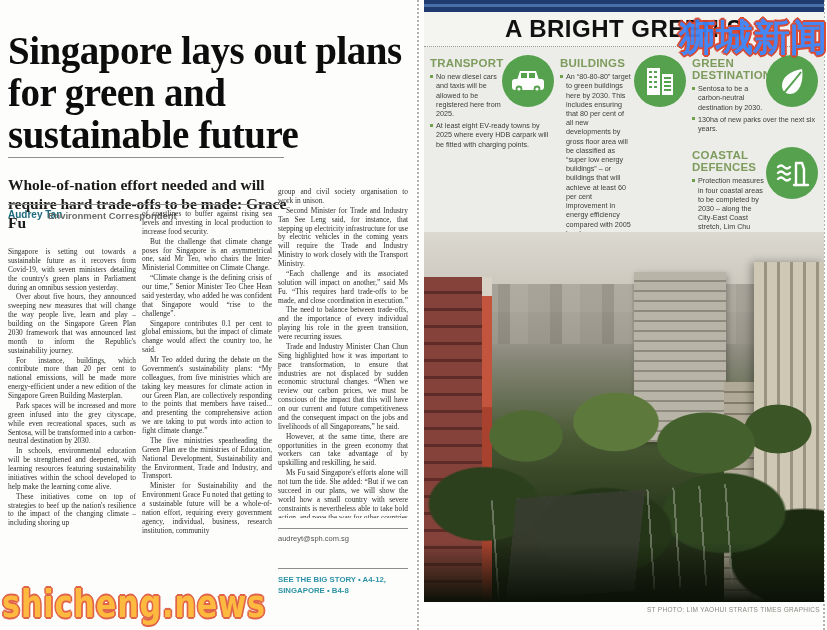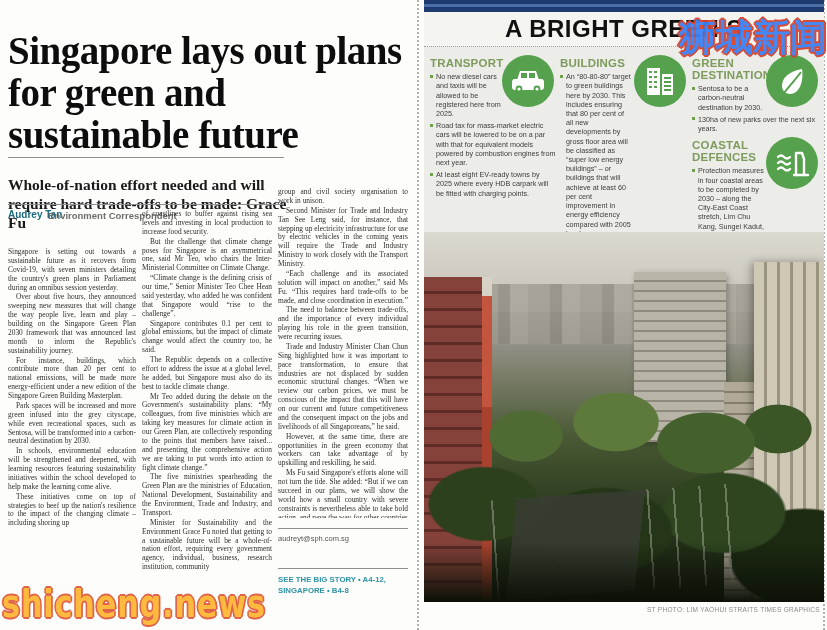--- a/index.html
+++ b/index.html
@@ -125,21 +125,20 @@
       <p class="para">For instance, buildings, which contribute more than 20 per cent to national emissions, will be made more energy-efficient under a new edition of the Singapore Green Building Masterplan.</p>
       <p class="para">Park spaces will be increased and more green infused into the grey cityscape, while even recreational spaces, such as Sentosa, will be transformed into a carbon-neutral destination by 2030.</p>
       <p class="para">In schools, environmental education will be strengthened and deepened, with learning resources featuring sustainability initiatives within the school developed to help make the learning come alive.</p>
       <p class="para">These initiatives come on top of strategies to beef up the nation's resilience to the impact of the changing climate – including shoring up</p>
     </div>
   <div class="abs col col2">
       <p class="para">of coastlines to buffer against rising sea levels and investing in local production to increase food security.</p>
       <p class="para">But the challenge that climate change poses for Singapore is an asymmetrical one, said Mr Teo, who chairs the Inter-Ministerial Committee on Climate Change.</p>
       <p class="para">“Climate change is the defining crisis of our time,” Senior Minister Teo Chee Hean said yesterday, who added he was confident that Singapore would “rise to the challenge”.</p>
       <p class="para">Singapore contributes 0.1 per cent to global emissions, but the impact of climate change would affect the country too, he said.</p>
-      <p class="para">The Republic depends on a collective effort to address the issue at a global level, he added, but Singapore must also do its best to tackle climate change.</p>
       <p class="para">Mr Teo added during the debate on the Government's sustainability plans: “My colleagues, from five ministries which are taking key measures for climate action in our Green Plan, are collectively responding to the points that members have raised... and presenting the comprehensive action we are taking to put words into action to fight climate change.”</p>
       <p class="para">The five ministries spearheading the Green Plan are the ministries of Education, National Development, Sustainability and the Environment, Trade and Industry, and Transport.</p>
       <p class="para">Minister for Sustainability and the Environment Grace Fu noted that getting to a sustainable future will be a whole-of-nation effort, requiring every government agency, individual, business, research institution, community</p>
     </div>
   <div class="abs col col3">
       <p class="para">group and civil society organisation to work in unison.</p>
       <p class="para">Second Minister for Trade and Industry Tan See Leng said, for instance, that stepping up electricity infrastructure for use by electric vehicles in the coming years will require the Trade and Industry Ministry to work closely with the Transport Ministry.</p>
       <p class="para">“Each challenge and its associated solution will impact on another,” said Ms Fu. “This requires hard trade-offs to be made, and close coordination in execution.”</p>
       <p class="para">The need to balance between trade-offs, and the importance of every individual playing his role in the green transition, were recurring issues.</p>
       <p class="para">Trade and Industry Minister Chan Chun Sing highlighted how it was important to pace transformation, to ensure that industries are not displaced by sudden economic structural changes. “When we review our carbon prices, we must be conscious of the impact that this will have on our current and future competitiveness and the consequent impact on the jobs and livelihoods of all Singaporeans,” he said.</p>
@@ -173,21 +172,20 @@
         <path class="icon-fill" d="M15 25 L18 16 h16 l3 9 z"></path>
         <rect class="icon-green" x="19" y="18" width="6" height="5"></rect>
         <rect class="icon-green" x="27" y="18" width="6" height="5"></rect>
         <circle class="icon-green" cx="17" cy="34" r="3.4"></circle>
         <circle class="icon-green" cx="35" cy="34" r="3.4"></circle>
         <circle class="icon-fill" cx="17" cy="34" r="1.6"></circle>
         <circle class="icon-fill" cx="35" cy="34" r="1.6"></circle>
       </svg>
       <div class="bullets wrap-first">
           <div class="bullet">No new diesel cars and taxis will be allowed to be registered here from 2025.</div>
-          <div class="bullet">Road tax for mass-market electric cars will be lowered to be on a par with that for equivalent models powered by combustion engines from next year.</div>
           <div class="bullet">At least eight EV-ready towns by 2025 where every HDB carpark will be fitted with charging points.</div>
         </div>
     </div>
 
     <div class="section-col sec-buildings">
       <div class="sec-head">BUILDINGS</div>
       <svg class="sec-icon" viewBox="0 0 52 52">
         <circle class="icon-circle" cx="26" cy="26" r="26"></circle>
         <rect class="icon-fill" x="13" y="13" width="13" height="27"></rect>
         <rect class="icon-fill" x="28" y="19" width="11" height="21"></rect>
@@ -219,21 +217,21 @@
         <svg class="sec-icon" viewBox="0 0 52 52">
           <circle class="icon-circle" cx="26" cy="26" r="26"></circle>
           <path class="icon-fill" d="M36 14 C24 16 16 22 16 31 c0 5 4 8 8 8 c9 0 14 -12 12 -25 z"></path>
           <path d="M18 38 C24 30 30 24 35 17" style="stroke:#55a14d;stroke-width:2;fill:none;"></path>
         </svg>
         <div class="bullets wrap-first">
             <div class="bullet">Sentosa to be a carbon-neutral destination by 2030.</div>
             <div class="bullet">130ha of new parks over the next six years.</div>
           </div>
       </div>
-      <div style="position:relative;margin-top:6px;">
+      <div style="position:relative;margin-top:16px;">
         <div class="sec-head">COASTAL DEFENCES</div>
         <svg class="sec-icon" viewBox="0 0 52 52">
           <circle class="icon-circle" cx="26" cy="26" r="26"></circle>
           <g class="icon-stroke">
             <path d="M12 20 q3 -3 6 0 q3 3 6 0"></path>
             <path d="M12 26 q3 -3 6 0 q3 3 6 0"></path>
             <path d="M12 32 q3 -3 6 0 q3 3 6 0"></path>
             <path d="M30 38 V16 h6 l2 6 v16"></path>
             <path d="M28 38 h14"></path>
           </g>

